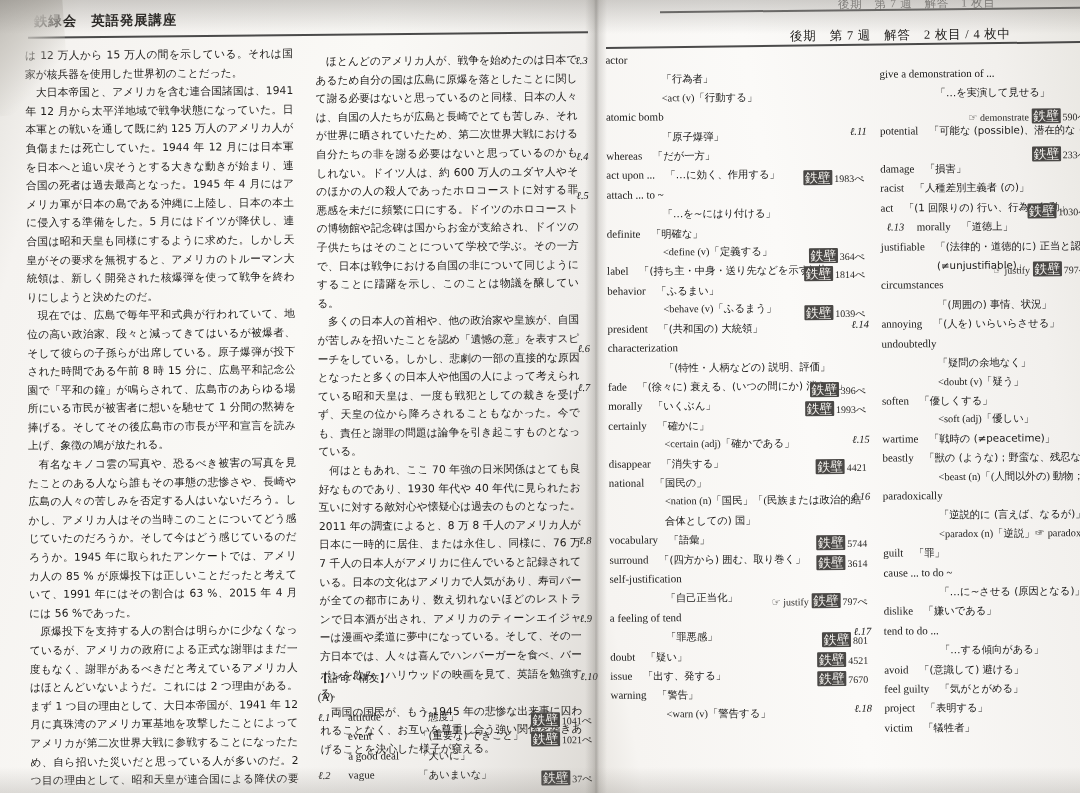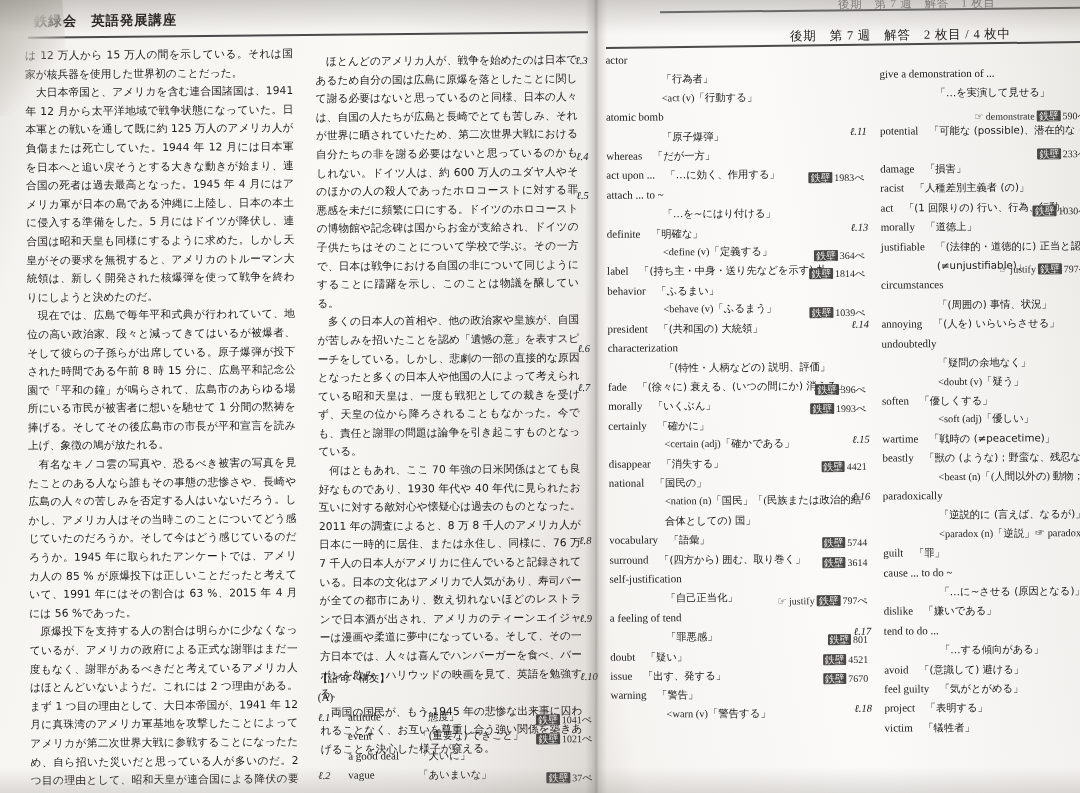--- a/index.html
+++ b/index.html
@@ -159,21 +159,21 @@
     color: #2a2826;
     white-space: nowrap;
     font-family: "DejaVu Sans", "Liberation Sans", sans-serif;
   }
   .badge .tag {
     background: #4a4846;
     color: #f2f0ec;
     padding: 0 2px;
     border-radius: 1px;
     margin-right: 2px;
-    font-size: 10px;
+    font-size: 13px;
     letter-spacing: -0.03em;
   }
   .ref {
     font-family: "Liberation Serif", serif;
     font-size: 10px;
   }
 </style>
 </head>
 <body>
 
@@ -256,21 +256,21 @@
     </div>
   <div class="vocab" id="voc-right">
       <div class="row"><span class="lnum" style="width: 30px;"></span><span class="term">give a demonstration of ...</span></div>
       <div class="row"><span class="lnum" style="width: 30px;"></span><span style="display: inline-block; width: 56px;"></span><span class="gloss">「…を実演して見せる」</span></div>
       <div class="row"><span class="lnum" style="width: 30px;"></span><span class="badge" style="right: -10px; top: 5px;"><span class="ref">☞ demonstrate</span> <span class="tag">鉄壁</span><span class="ref">590ぺ</span></span></div>
       <div class="row"><span class="lnum" style="width: 30px;">ℓ.11</span><span class="term">potential</span><span> </span><span class="gloss">「可能な (possible)、潜在的な (≠actual)」</span></div>
       <div class="row"><span class="lnum" style="width: 30px;"></span><span class="badge" style="right: -10px; top: 5px;"><span class="tag">鉄壁</span><span class="ref">233ぺ</span></span></div>
       <div class="row"><span class="lnum" style="width: 30px;"></span><span class="term">damage</span><span> </span><span class="gloss">「損害」</span></div>
       <div class="row"><span class="lnum" style="width: 30px;"></span><span class="term">racist</span><span> </span><span class="gloss">「人種差別主義者 (の)」</span></div>
       <div class="row"><span class="lnum" style="width: 30px;"></span><span class="term">act</span><span> </span><span class="gloss">「(1 回限りの) 行い、行為、行動」</span><span class="badge" style="right: -10px; top: 5px;"><span class="tag">鉄壁</span><span class="ref">1030ぺ</span></span></div>
-      <div class="row"><span class="lnum" style="width: 30px;">ℓ.13</span><span class="term">morally</span><span> </span><span class="gloss">「道徳上」</span></div>
+      <div class="row"><span class="lnum" style="width: 30px; margin-left: 36px;">ℓ.13</span><span class="term">morally</span><span> </span><span class="gloss">「道徳上」</span></div>
       <div class="row"><span class="lnum" style="width: 30px;"></span><span class="term">justifiable</span><span> </span><span class="gloss">「(法律的・道徳的に) 正当と認められる</span></div>
       <div class="row"><span class="lnum" style="width: 30px;"></span><span style="display: inline-block; width: 56px;"></span><span class="gloss">(≠unjustifiable)」</span><span class="badge" style="right: -10px; top: 5px;"><span class="ref">☞ justify</span> <span class="tag">鉄壁</span><span class="ref">797ぺ</span></span></div>
       <div class="row"><span class="lnum" style="width: 30px;"></span><span class="term">circumstances</span></div>
       <div class="row"><span class="lnum" style="width: 30px;"></span><span style="display: inline-block; width: 56px;"></span><span class="gloss">「(周囲の) 事情、状況」</span></div>
       <div class="row"><span class="lnum" style="width: 30px;">ℓ.14</span><span class="term">annoying</span><span> </span><span class="gloss">「(人を) いらいらさせる」</span></div>
       <div class="row"><span class="lnum" style="width: 30px;"></span><span class="term">undoubtedly</span></div>
       <div class="row"><span class="lnum" style="width: 30px;"></span><span style="display: inline-block; width: 56px;"></span><span class="gloss">「疑問の余地なく」</span></div>
       <div class="row"><span class="lnum" style="width: 30px;"></span><span style="display: inline-block; width: 56px;"></span><span class="sub">&lt;doubt (v)「疑う」</span></div>
       <div class="row"><span class="lnum" style="width: 30px;"></span><span class="term">soften</span><span> </span><span class="gloss">「優しくする」</span></div>
       <div class="row"><span class="lnum" style="width: 30px;"></span><span style="display: inline-block; width: 56px;"></span><span class="sub">&lt;soft (adj)「優しい」</span></div>

